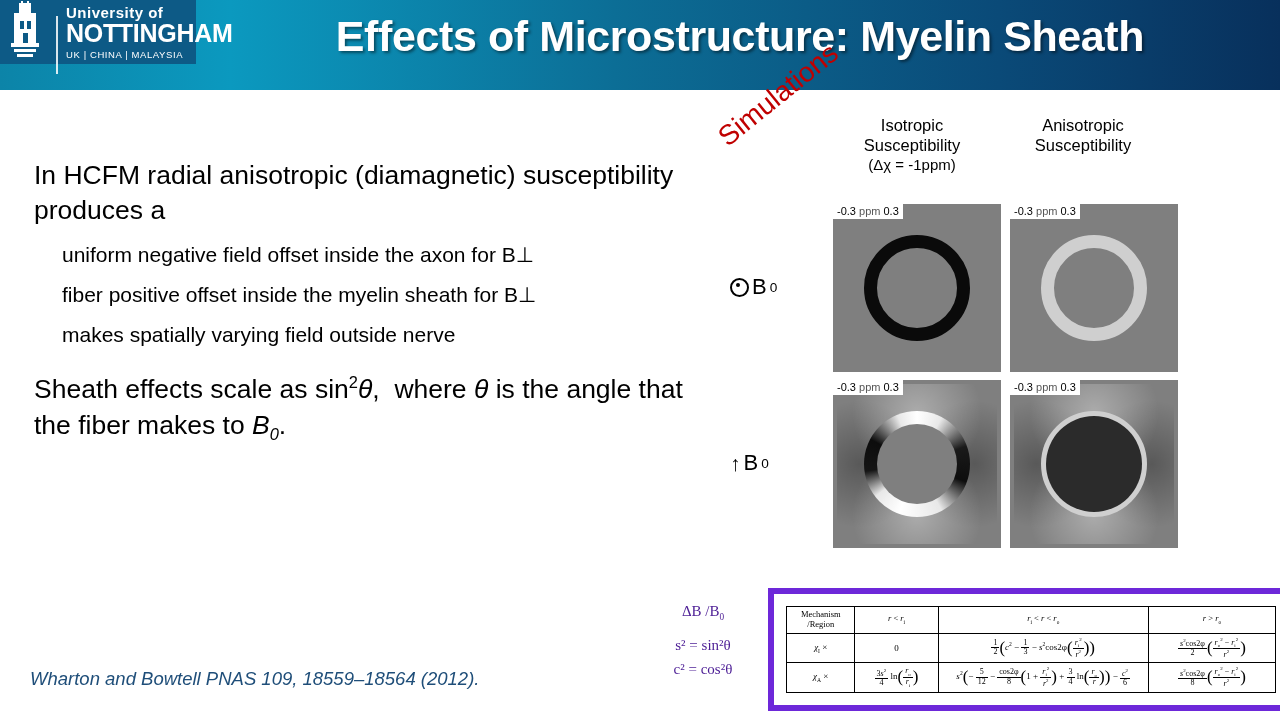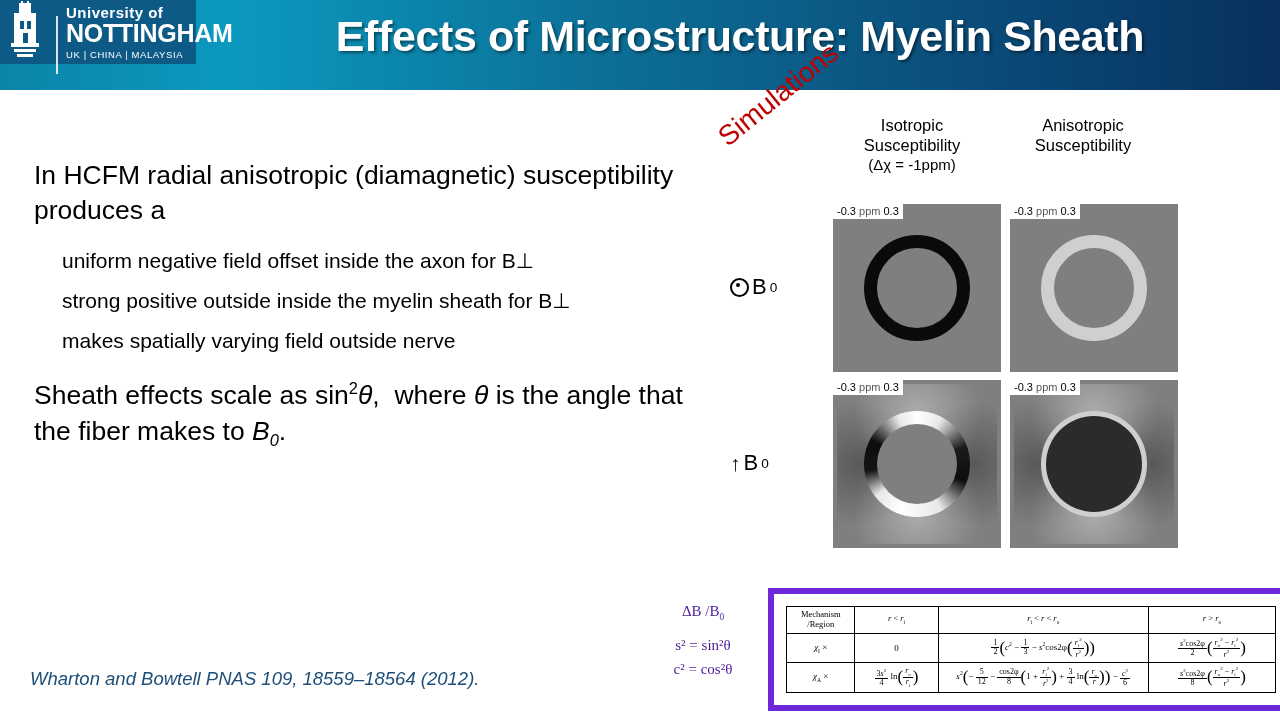--- a/index.html
+++ b/index.html
@@ -86,21 +86,21 @@
   
   .body-text {
     position: absolute;
     left: 34px; top: 158px;
     width: 660px;
     color: #000000;
   }
   .lvl1 {
     font-size: 26.5px;
     line-height: 1.33;
-    margin-bottom: 20px;
+    margin-bottom: 14px;
   }
   .lvl2 {
     font-size: 21px;
     line-height: 1.28;
     margin: 0 0 13px 28px;
   }
   .para2 {
     font-size: 26.5px;
     line-height: 1.35;
     margin-top: 22px;
@@ -311,21 +311,21 @@
     <div class="nott">NOTTINGHAM</div>
     <div class="countries">UK | CHINA | MALAYSIA</div>
   </div>
 </div>
 
 <div class="slide-title">Effects of Microstructure: Myelin Sheath</div>
 
 <div class="body-text">
   <div class="lvl1">In HCFM radial anisotropic (diamagnetic) susceptibility produces a</div>
   <div class="lvl2">uniform negative field offset inside the axon for B⊥</div>
-  <div class="lvl2">strong positive outside inside the myelin sheath for B⊥</div>
+  <div class="lvl2">fiber positive offset inside the myelin sheath for B⊥</div>
   <div class="lvl2">makes spatially varying field outside nerve</div>
 
   <div class="para2">
     <span>Sheath effects scale as sin</span><sup>2</sup><span class="ital">θ</span><span>,&nbsp; where </span><span class="ital">θ</span><span> is the angle that the fiber makes to </span><span class="ital">B</span><sub class="ital">0</sub><span>.</span>
   </div>
 </div>
 
 <div class="citation">Wharton and Bowtell PNAS 109, 18559–18564 (2012).</div>
 
 <div class="figure">

